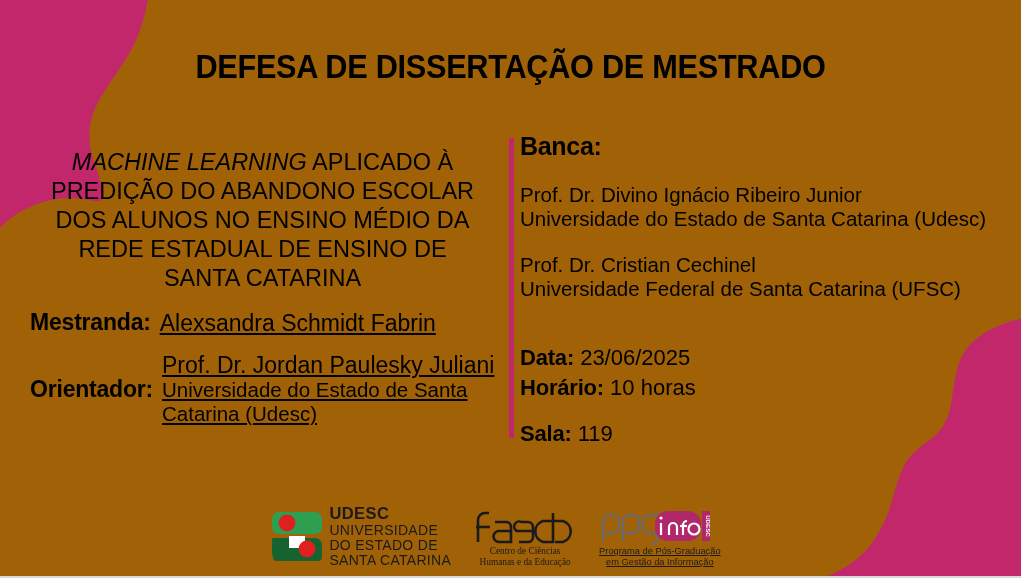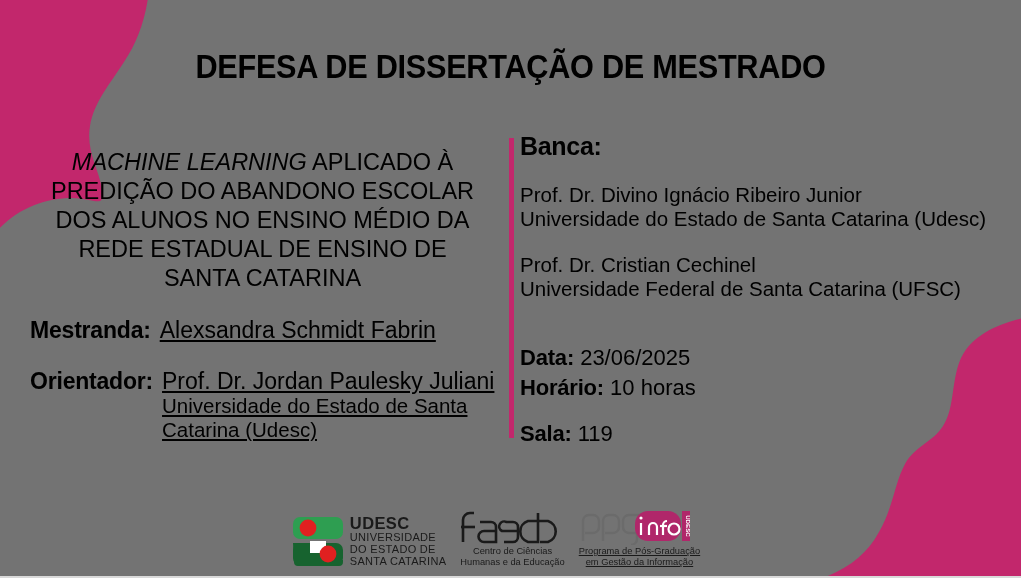--- a/index.html
+++ b/index.html
@@ -8,21 +8,21 @@
     padding: 0;
     background: #ffffff;
   }
   body {
     font-family: "Liberation Sans", sans-serif;
   }
   #poster {
     position: relative;
     width: 1021px;
     height: 578px;
-    background: #737373;
+    background: #a16207;
     overflow: hidden;
     border-bottom: 2px solid #d9d9d9;
     box-sizing: border-box;
   }
 
   
   .blob {
     position: absolute;
     pointer-events: none;
   }
@@ -79,22 +79,22 @@
     line-height: 29px;
     color: #000000;
     margin: 0 0 6px 0;
     padding: 0 18px;
   }
   #thesis-title .ital {
     font-style: italic;
   }
   .kv-row {
     display: flex;
-    align-items: flex-start;
-    margin-top: 24px;
+    align-items: center;
+    margin-top: 16px;
   }
   .kv-label {
     font-weight: bold;
     font-size: 23px;
     line-height: 27px;
     white-space: nowrap;
     font-family: "Liberation Sans Narrow", "Liberation Sans", sans-serif;
     letter-spacing: -0.2px;
   }
   .kv-value {
@@ -150,21 +150,21 @@
 
   
   #logos {
     position: absolute;
     left: 0;
     bottom: 8px;
     width: 992px;
     display: flex;
     justify-content: center;
     align-items: flex-end;
-    gap: 14px;
+    gap: 24px;
   }
 
   
   .logo-udesc {
     display: flex;
     align-items: center;
     gap: 6px;
   }
   .udesc-mark { width: 52px; height: 50px; display: block; }
   .udesc-words {
@@ -173,28 +173,29 @@
     line-height: 1.08;
   }
   .udesc-words .u-big {
     display: block;
     font-size: 16.5px;
     font-weight: bold;
     letter-spacing: 0.4px;
   }
   .udesc-words .u-small {
     display: block;
-    font-size: 11px;
+    font-size: 14px;
     letter-spacing: 0.3px;
   }
 
   
   .logo-faed {
     text-align: center;
     color: #1a1a1a;
+    font-family: Liberation Serif, serif;
   }
   .faed-mark { display: block; width: 100px; height: 34px; }
   .faed-sub {
     font-size: 9.3px;
     line-height: 11px;
     display: block;
     margin-top: 2px;
   }
   .faed-sub span { display: block; }
 

